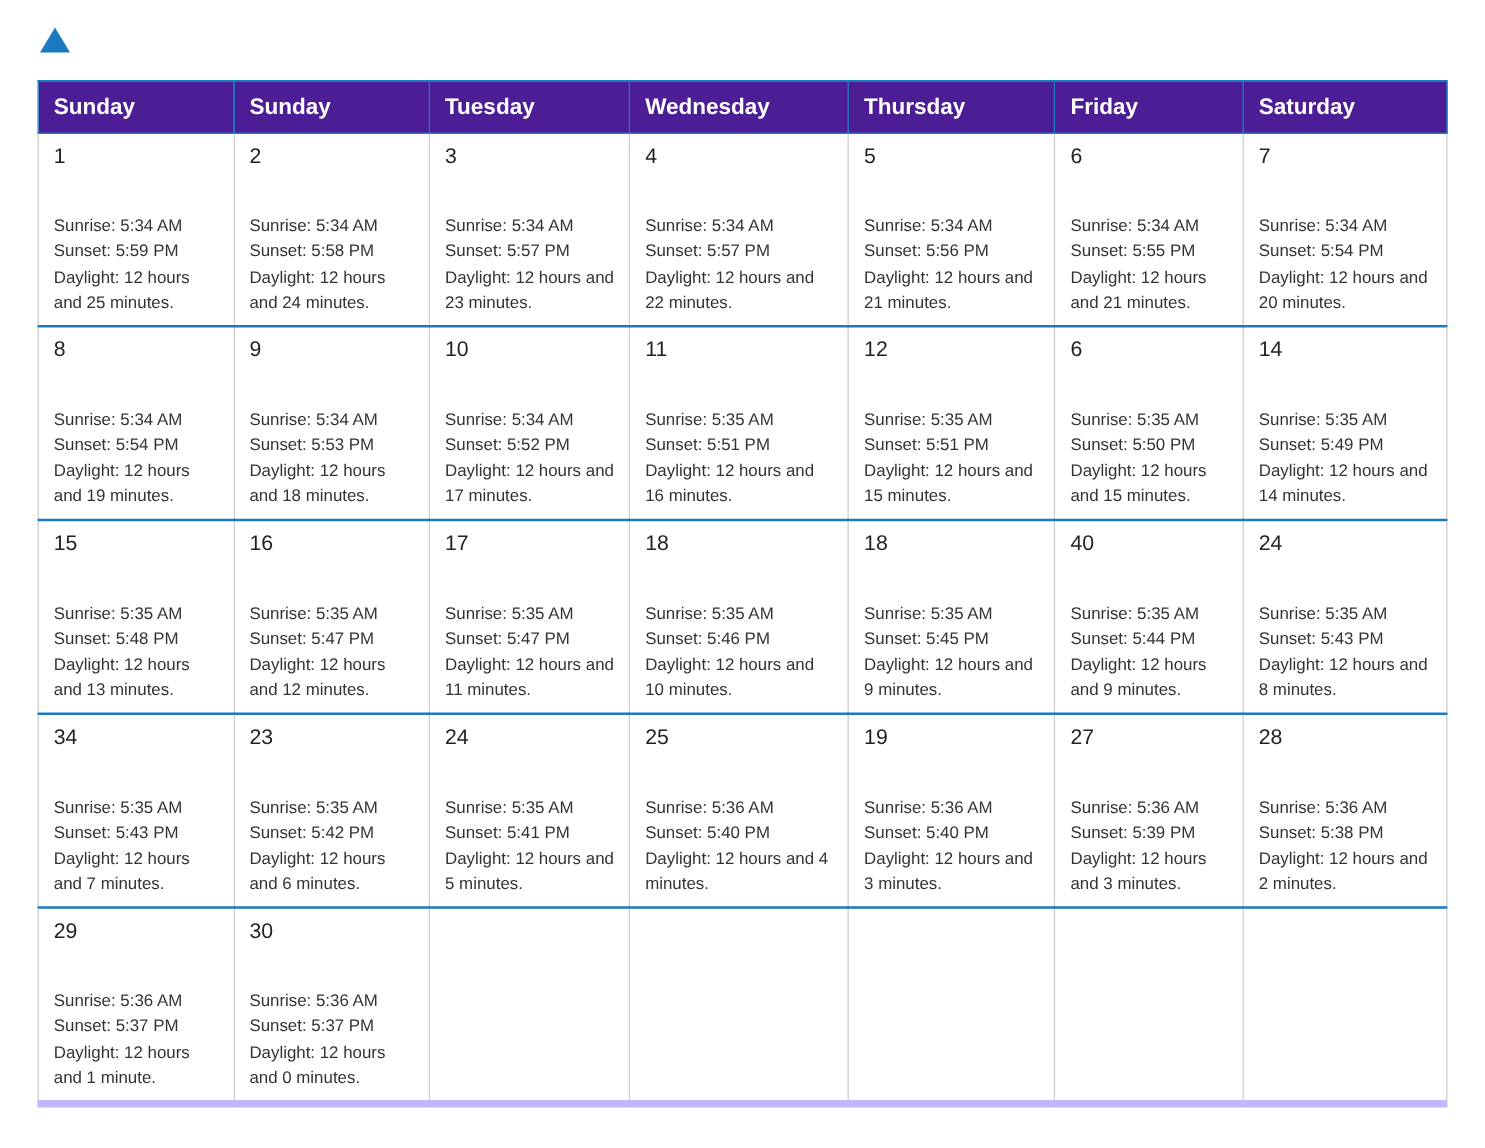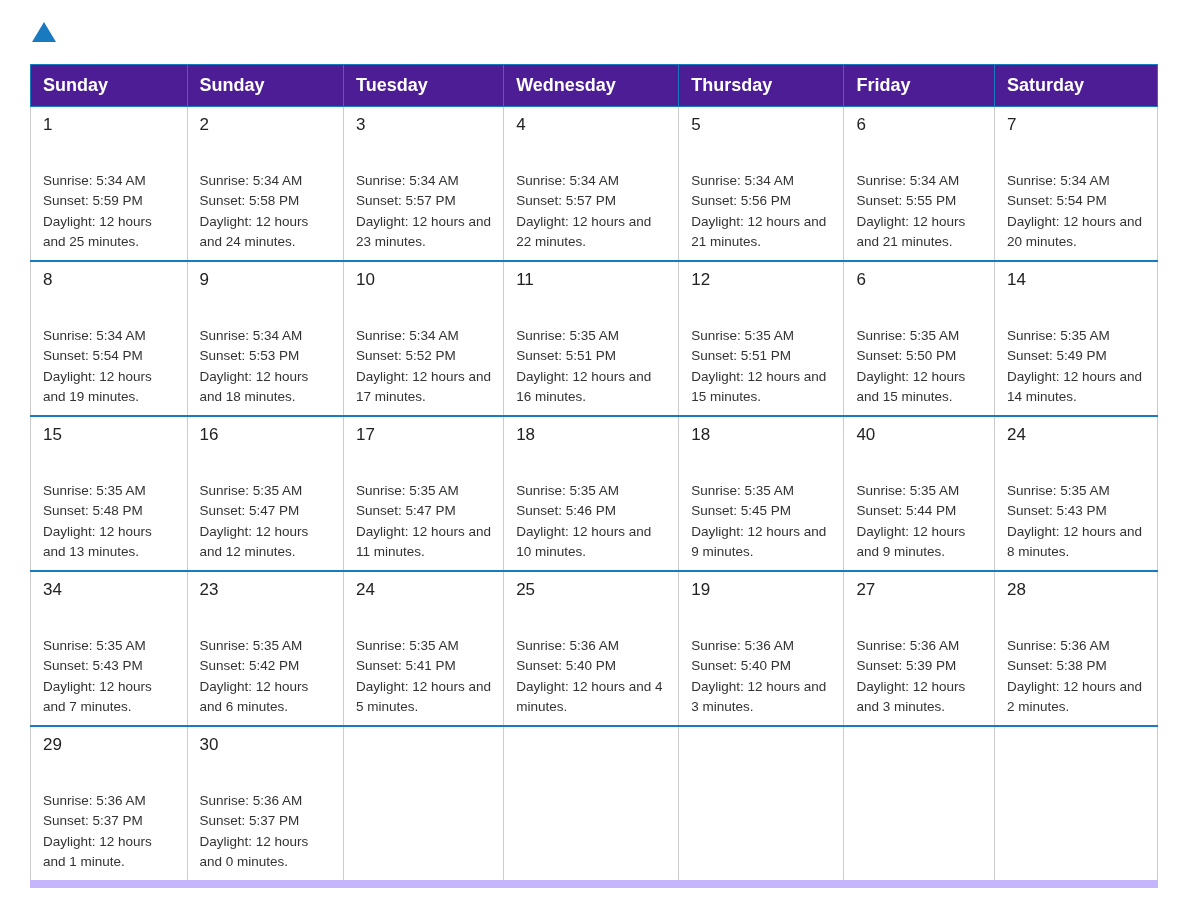--- a/index.html
+++ b/index.html
@@ -85,21 +85,21 @@
       color: #222;
       margin-bottom: 4px;
     }
     .day-detail {
       font-size: 13.5px;
       color: #333;
       line-height: 1.5;
       margin-top: 36px;
     }
     tbody tr:last-child {
-      border-bottom: 8px solid #c4b5fd;
+      border-bottom: 6px solid #c4b5fd;
     }
   </style>
 </head>
 <body>
 
 <div class="header-area">
   <div class="logo">
     <div>
       <span class="logo-text-general"></span><svg class="logo-icon" viewBox="0 0 28 28">
           <polygon points="14,2 26,22 2,22" fill="#1a7abf"></polygon>

